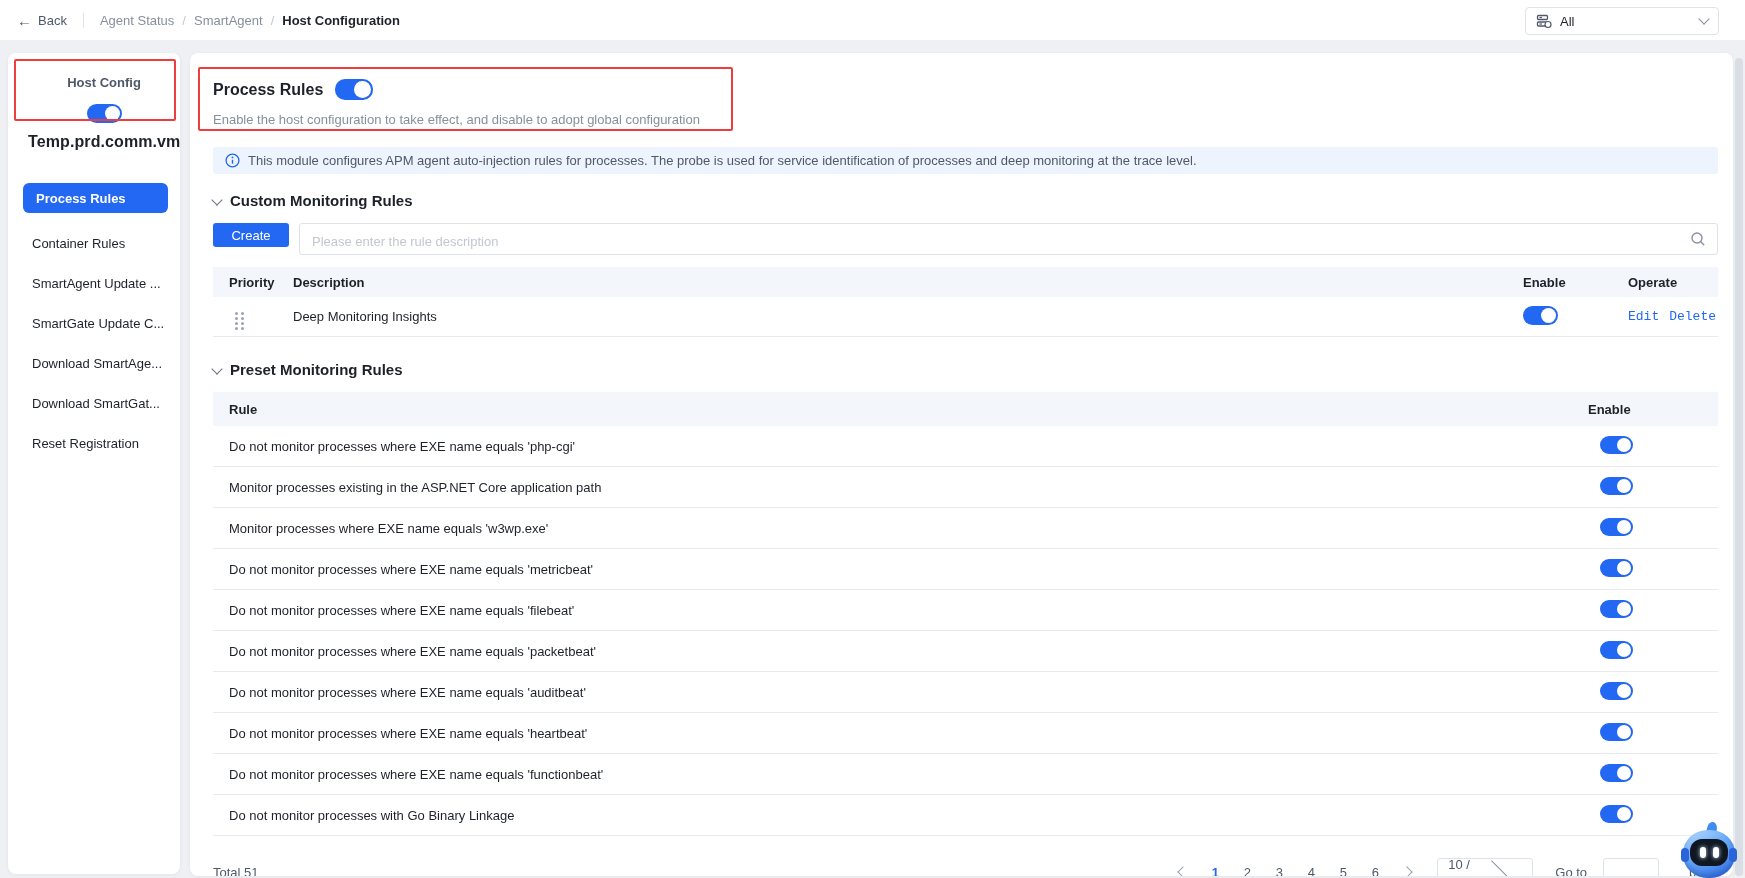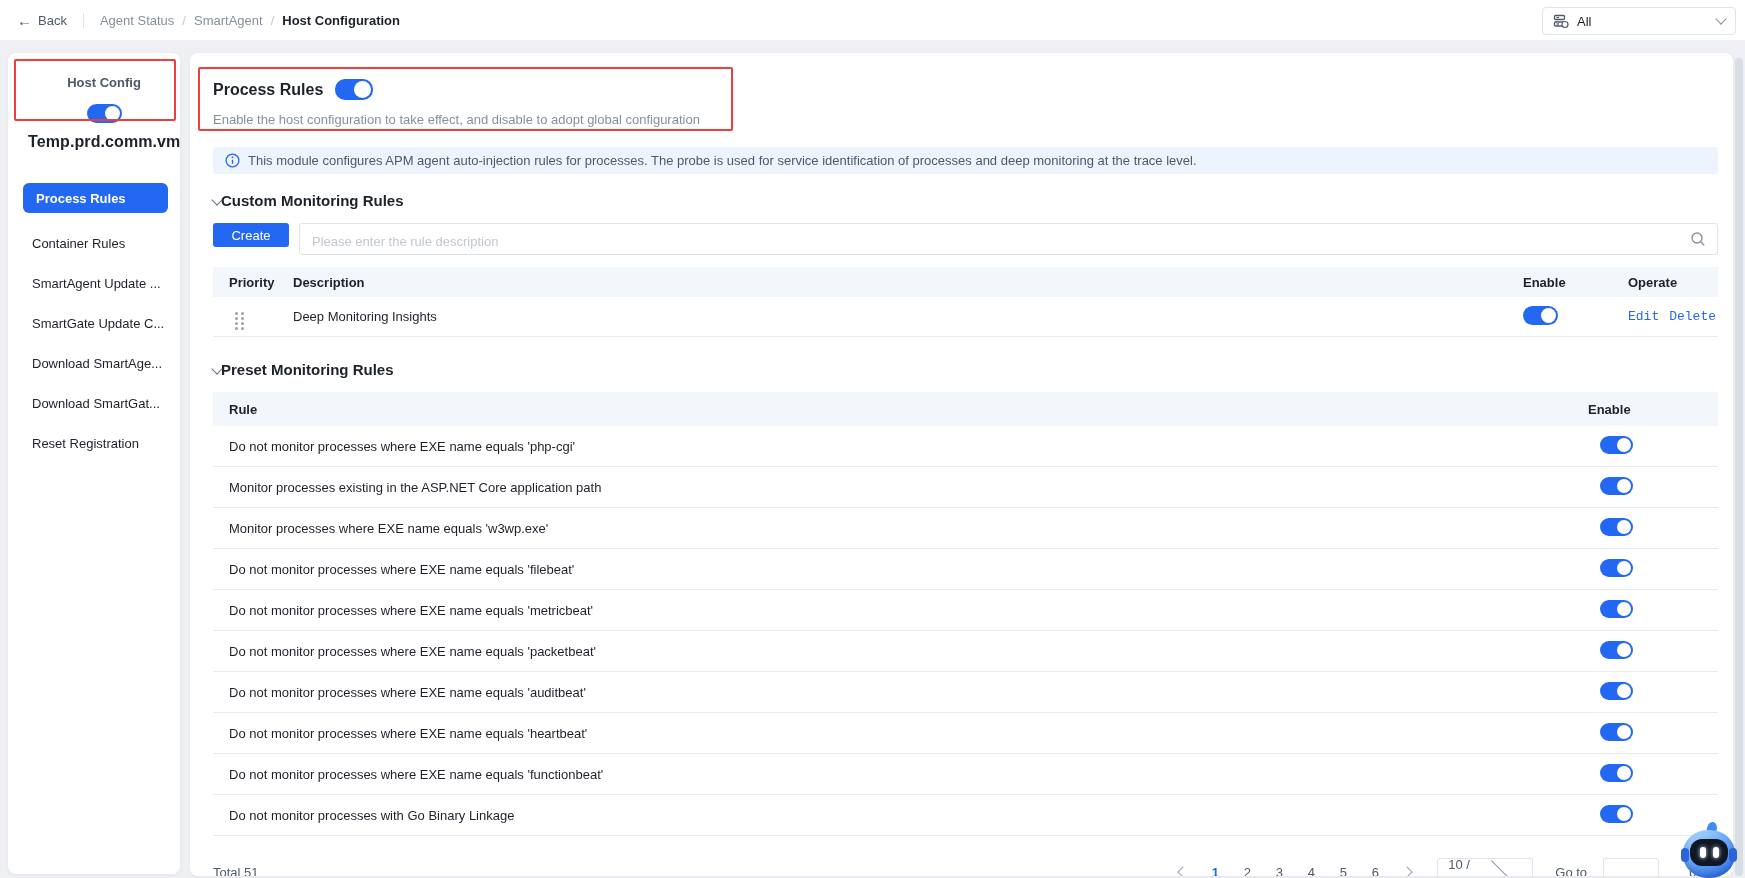--- a/index.html
+++ b/index.html
@@ -20,21 +20,21 @@
   }
   
   .topbar{height:40px;background:#fff;display:flex;align-items:center;padding:0 17px;position:relative;}
   .back{display:flex;align-items:center;gap:6px;color:var(--mid);cursor:pointer;}
   .back .arrow{font-size:15px;line-height:1;}
   .tb-divider{width:1px;height:15px;background:#e0e3e8;margin:0 16px;}
   .crumbs{display:flex;align-items:center;gap:8px;color:var(--gray);}
   .crumbs .sep{color:#c3c9d2;}
   .crumbs .current{color:var(--txt);font-weight:bold;}
   .scope-select{
-    position:absolute;right:9px;top:7px;width:194px;height:28px;
+    position:absolute;right:26px;top:7px;width:194px;height:28px;
     border:1px solid #e0e3e8;border-radius:4px;background:#fff;
     display:flex;align-items:center;padding:0 10px;gap:8px;cursor:pointer;
   }
   .scope-select .grow{flex:1;}
   .chev{width:8px;height:8px;border-right:1.5px solid #8a919f;border-bottom:1.5px solid #8a919f;
     transform:rotate(45deg);display:inline-block;margin-top:-4px;}
   
   .card{position:absolute;background:#fff;border-radius:8px;box-shadow:0 1px 4px rgba(31,35,41,.05);}
   .sidebar{left:8px;top:53px;width:172px;height:821px;padding:20px 0 0 0;}
   .maincard{left:190px;top:53px;width:1543px;height:823px;overflow:hidden;padding:26px 15px 0 23px;}
@@ -58,21 +58,21 @@
   .toggle::after{content:"";position:absolute;right:2px;top:2px;width:15px;height:15px;border-radius:50%;background:#fff;}
   .toggle.big{width:38px;height:21px;}
   .toggle.big::after{width:17px;height:17px;}
   
   .title-row{display:flex;align-items:center;gap:12px;}
   .page-title{font-size:16px;font-weight:bold;}
   .subtitle{margin-top:12px;color:var(--gray);}
   .banner{margin-top:20px;height:27px;background:#eef4fe;border-radius:3px;
     display:flex;align-items:center;gap:8px;padding:0 12px;color:var(--mid);}
   
-  .section-head{display:flex;align-items:center;margin-top:18px;cursor:pointer;}
+  .section-head{display:flex;align-items:center;gap:9px;margin-top:18px;cursor:pointer;}
   .section-head .chev{border-color:#6b7280;margin-top:-2px;}
   .section-title{font-size:15px;font-weight:bold;}
   .create-row{display:flex;margin-top:14px;gap:10px;}
   .btn-primary{height:24px;min-width:76px;padding:0 18px;background:var(--accent);color:#fff;
     border:none;border-radius:3px;font-size:13px;cursor:pointer;font-family:inherit;}
   .search-wrap{flex:1;position:relative;}
   .search-wrap input{width:100%;height:32px;border:1px solid #dfe2e8;border-radius:3px;
     padding:4px 36px 0 12px;font-size:13px;color:var(--txt);font-family:inherit;outline:none;}
   .search-wrap input::placeholder{color:#c2c7d0;}
   .search-icon{position:absolute;right:12px;top:8px;}
@@ -270,25 +270,25 @@
     </div>
     <div class="trow">
       <div class="col-rule">Monitor processes existing in the ASP.NET Core application path</div>
       <div class="col-en"><span class="toggle"></span></div>
     </div>
     <div class="trow">
       <div class="col-rule">Monitor processes where EXE name equals 'w3wp.exe'</div>
       <div class="col-en"><span class="toggle"></span></div>
     </div>
     <div class="trow">
+      <div class="col-rule">Do not monitor processes where EXE name equals 'metricbeat'</div>
+      <div class="col-en"><span class="toggle"></span></div>
+    </div>
+    <div class="trow">
       <div class="col-rule">Do not monitor processes where EXE name equals 'filebeat'</div>
-      <div class="col-en"><span class="toggle"></span></div>
-    </div>
-    <div class="trow">
-      <div class="col-rule">Do not monitor processes where EXE name equals 'metricbeat'</div>
       <div class="col-en"><span class="toggle"></span></div>
     </div>
     <div class="trow">
       <div class="col-rule">Do not monitor processes where EXE name equals 'packetbeat'</div>
       <div class="col-en"><span class="toggle"></span></div>
     </div>
     <div class="trow">
       <div class="col-rule">Do not monitor processes where EXE name equals 'auditbeat'</div>
       <div class="col-en"><span class="toggle"></span></div>
     </div>

